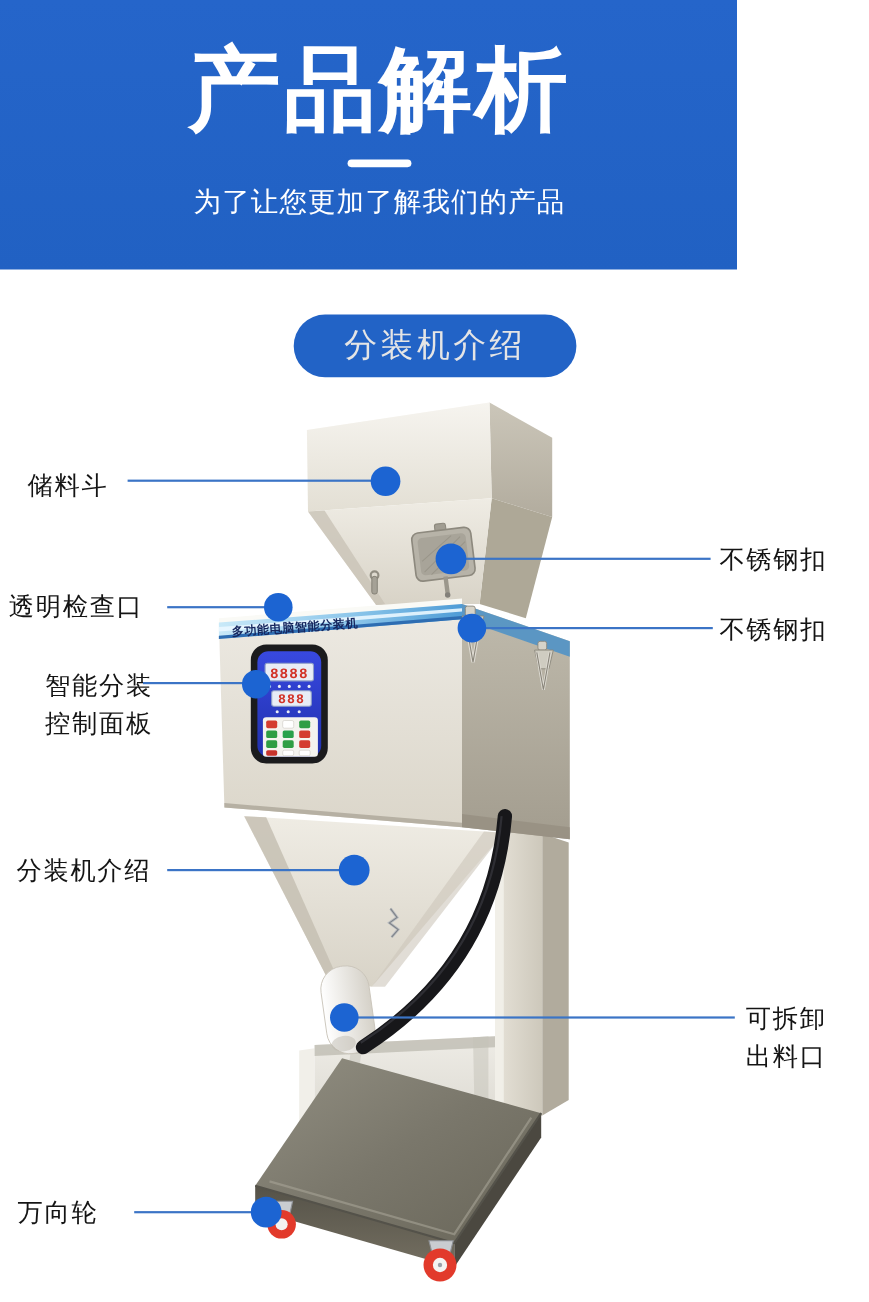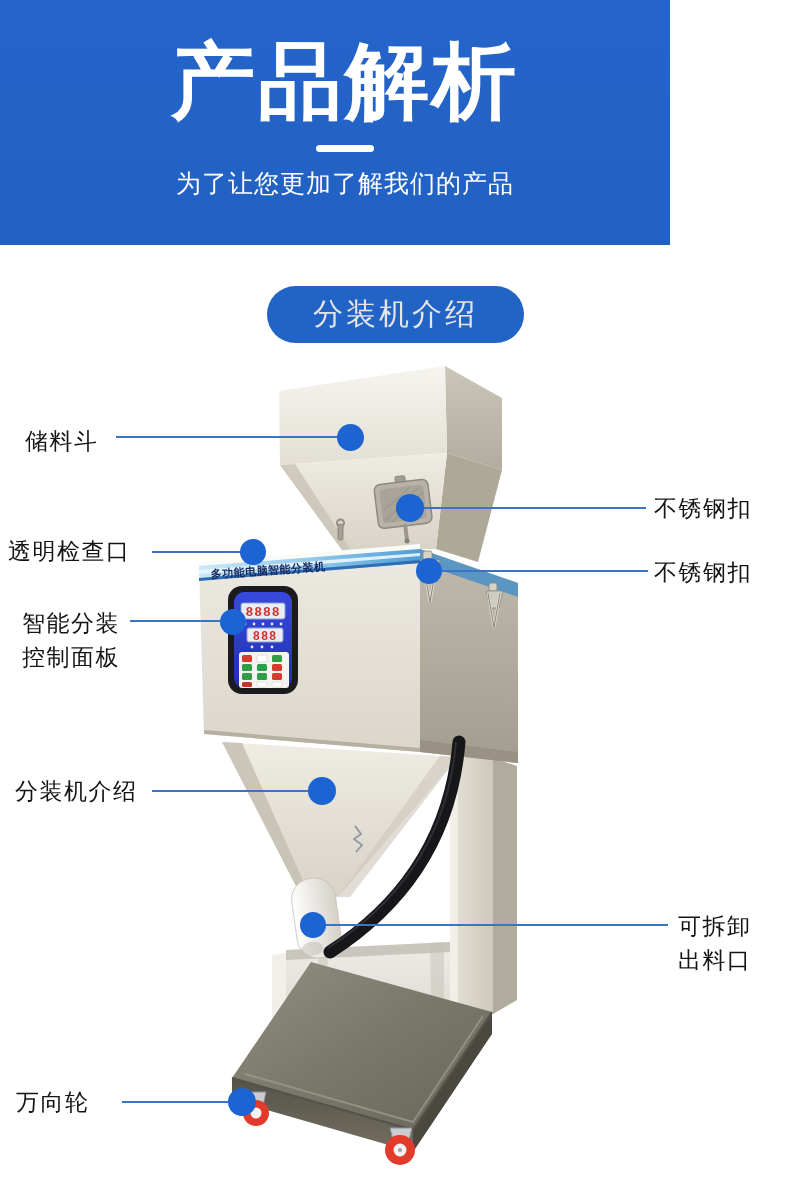--- a/index.html
+++ b/index.html
@@ -252,21 +252,21 @@
 <div class="callout-dot" style="left:396px;top:494px;width:28px;height:28px"></div>
 
 <div class="callout-text" style="left:8px;top:534px">透明检查口</div>
 <div class="callout-line" style="left:152px;top:551px;width:93px"></div>
 <div class="callout-dot" style="left:240px;top:539px;width:26px;height:26px"></div>
 
 <div class="callout-text" style="left:654px;top:555px">不锈钢扣</div>
 <div class="callout-line" style="left:440px;top:570px;width:208px"></div>
 <div class="callout-dot" style="left:416px;top:558px;width:26px;height:26px"></div>
 
-<div class="callout-text" style="left:22px;top:606px">智能分装
+<div class="callout-text" style="left:41px;top:606px">智能分装
 控制面板</div>
 <div class="callout-line" style="left:130px;top:620px;width:96px"></div>
 <div class="callout-dot" style="left:220px;top:609px;width:26px;height:26px"></div>
 
 <div class="callout-text" style="left:15px;top:774px">分装机介绍</div>
 <div class="callout-line" style="left:152px;top:790px;width:163px"></div>
 <div class="callout-dot" style="left:308px;top:777px;width:28px;height:28px"></div>
 
 <div class="callout-text" style="left:678px;top:909px">可拆卸
 出料口</div>

